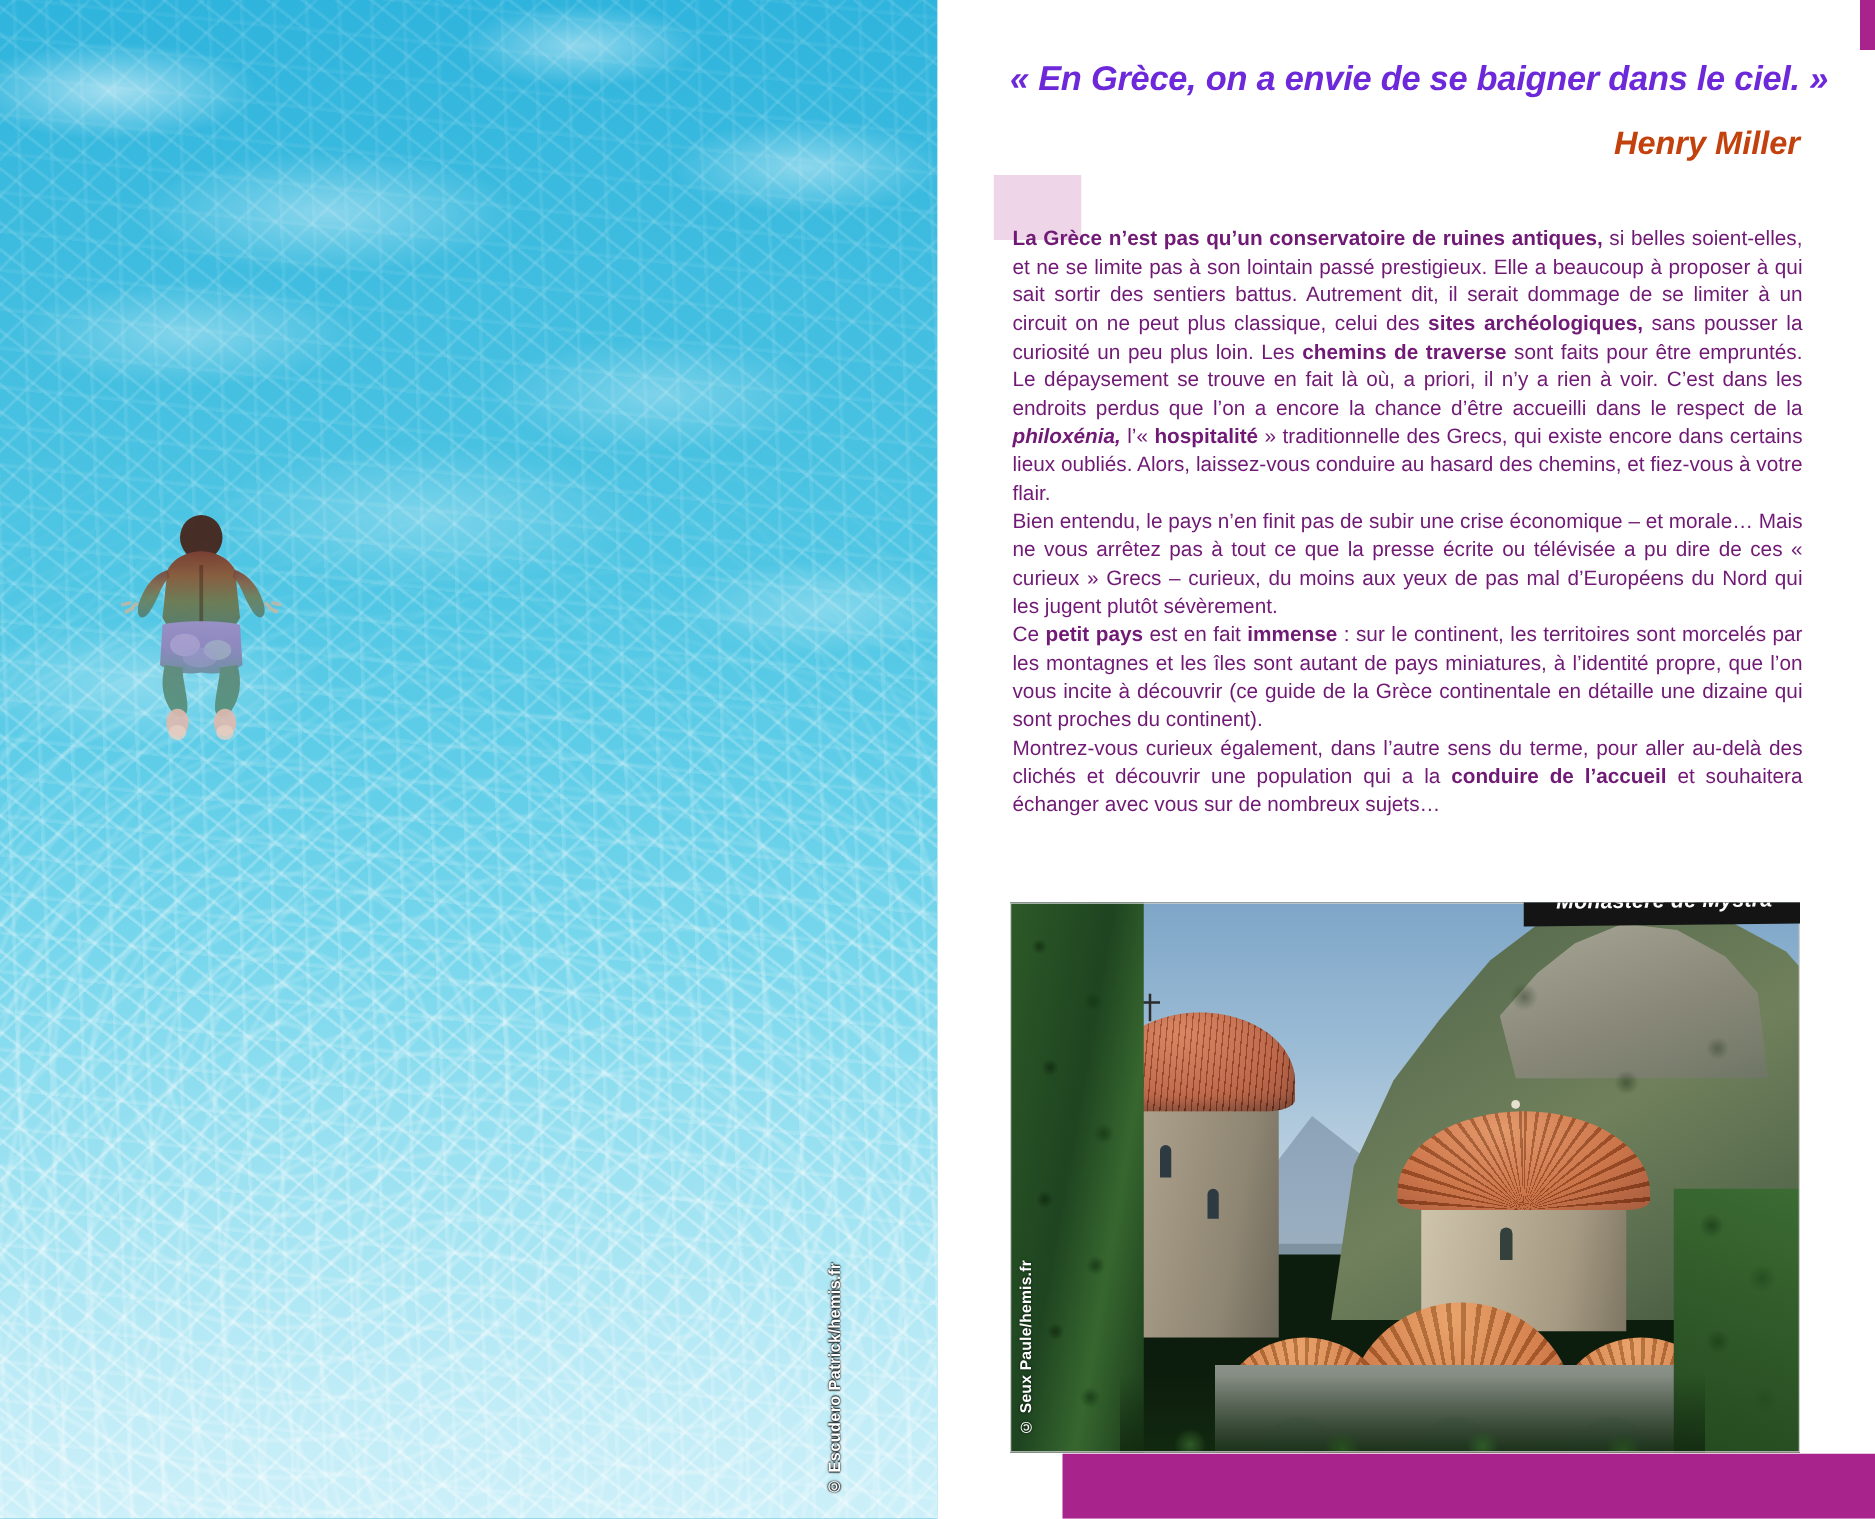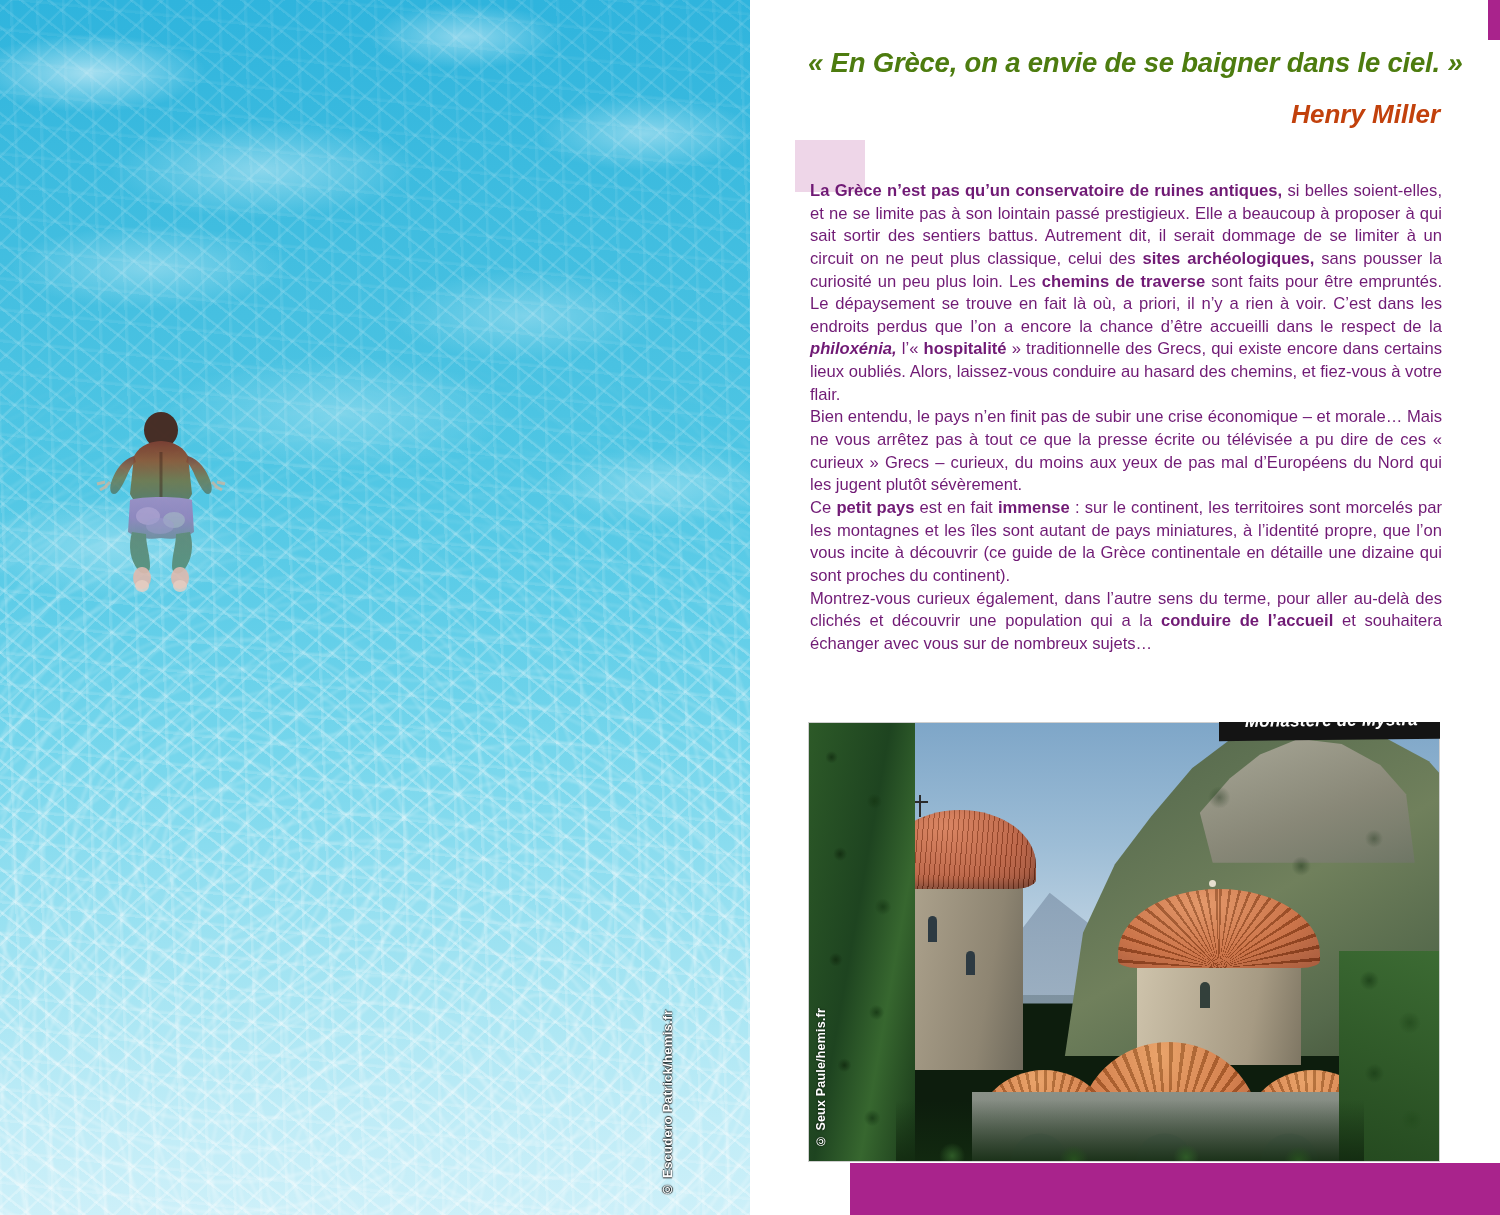--- a/index.html
+++ b/index.html
@@ -72,21 +72,21 @@
     position:absolute;right:58px;top:0;width:78px;height:40px;
     background:#a9238c;color:#fff;
     display:flex;align-items:center;justify-content:flex-start;
     padding-left:14px;box-sizing:border-box;
     font-size:22px;font-weight:700;font-family:"Liberation Sans", sans-serif;
   }
 
   .quote-block{position:absolute;left:58px;top:46px;width:632px;color:#a1217f;text-align:right;}
   .quote-line{
     font-style:italic;font-weight:600;font-size:27.5px;line-height:1.22;
-    color:#4d7c0f;letter-spacing:-.2px;font-family:"Liberation Sans", sans-serif;
+    color:#6d28d9;letter-spacing:-.2px;font-family:"Liberation Sans", sans-serif;
     white-space:nowrap;
   }
   .quote-author{
     font-style:italic;font-weight:600;font-size:26px;line-height:1.3;margin-top:18px;
     color:#c2410c;font-family:"Liberation Sans", sans-serif;
   }
 
   .pink-square{position:absolute;left:45px;top:140px;width:70px;height:52px;background:#eed6e8;}
 
   .body-copy{

